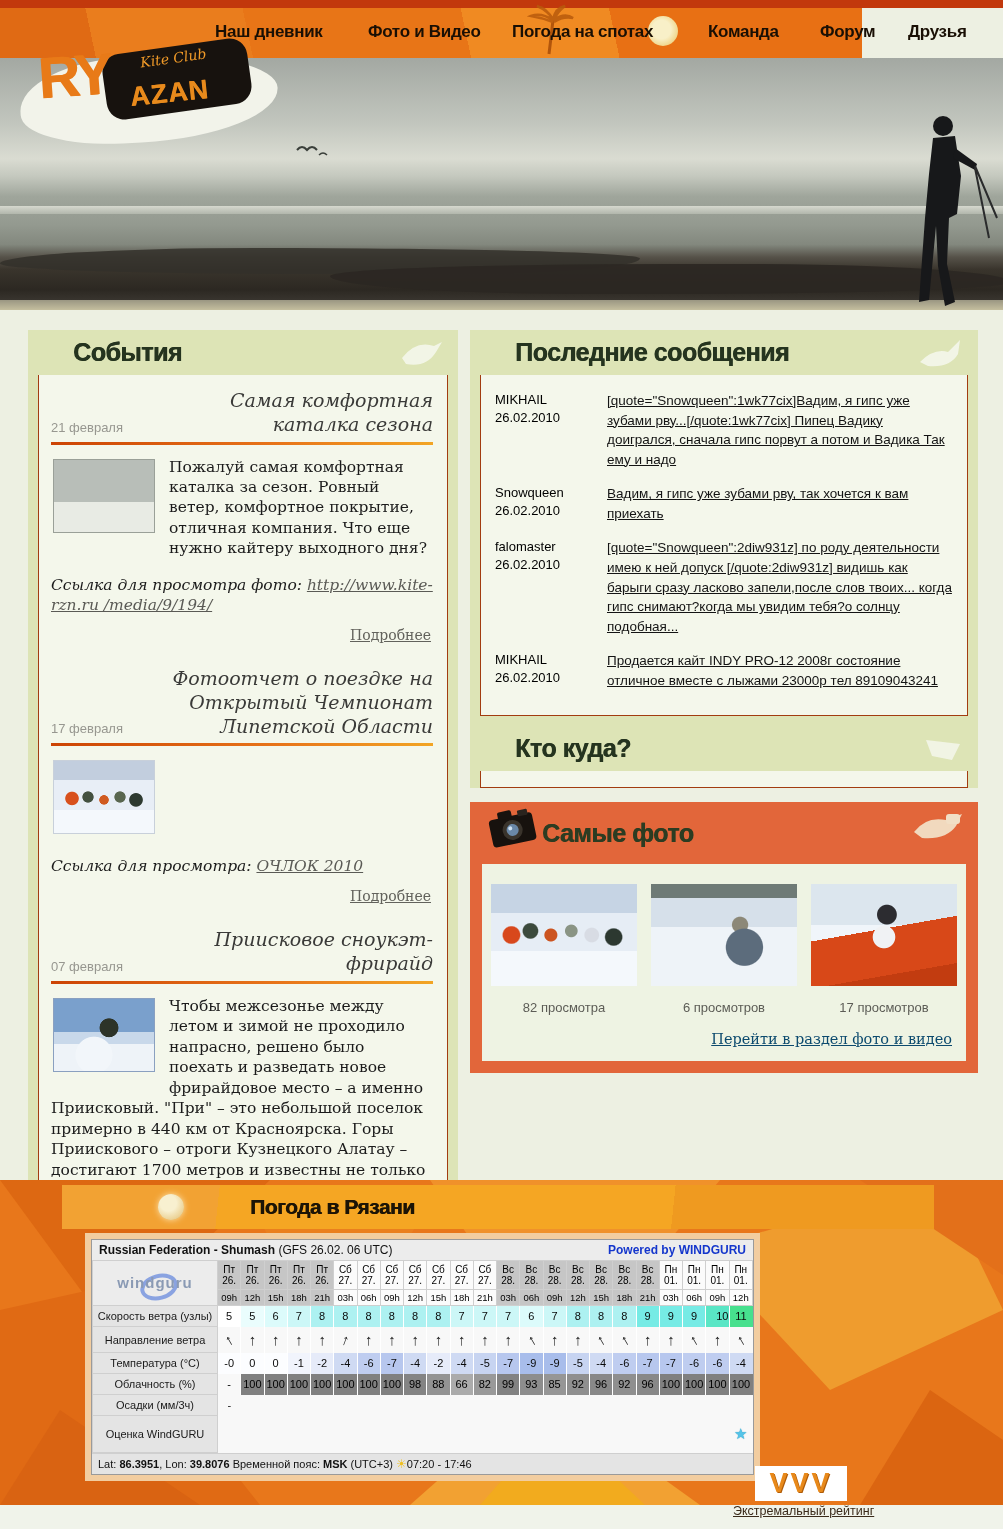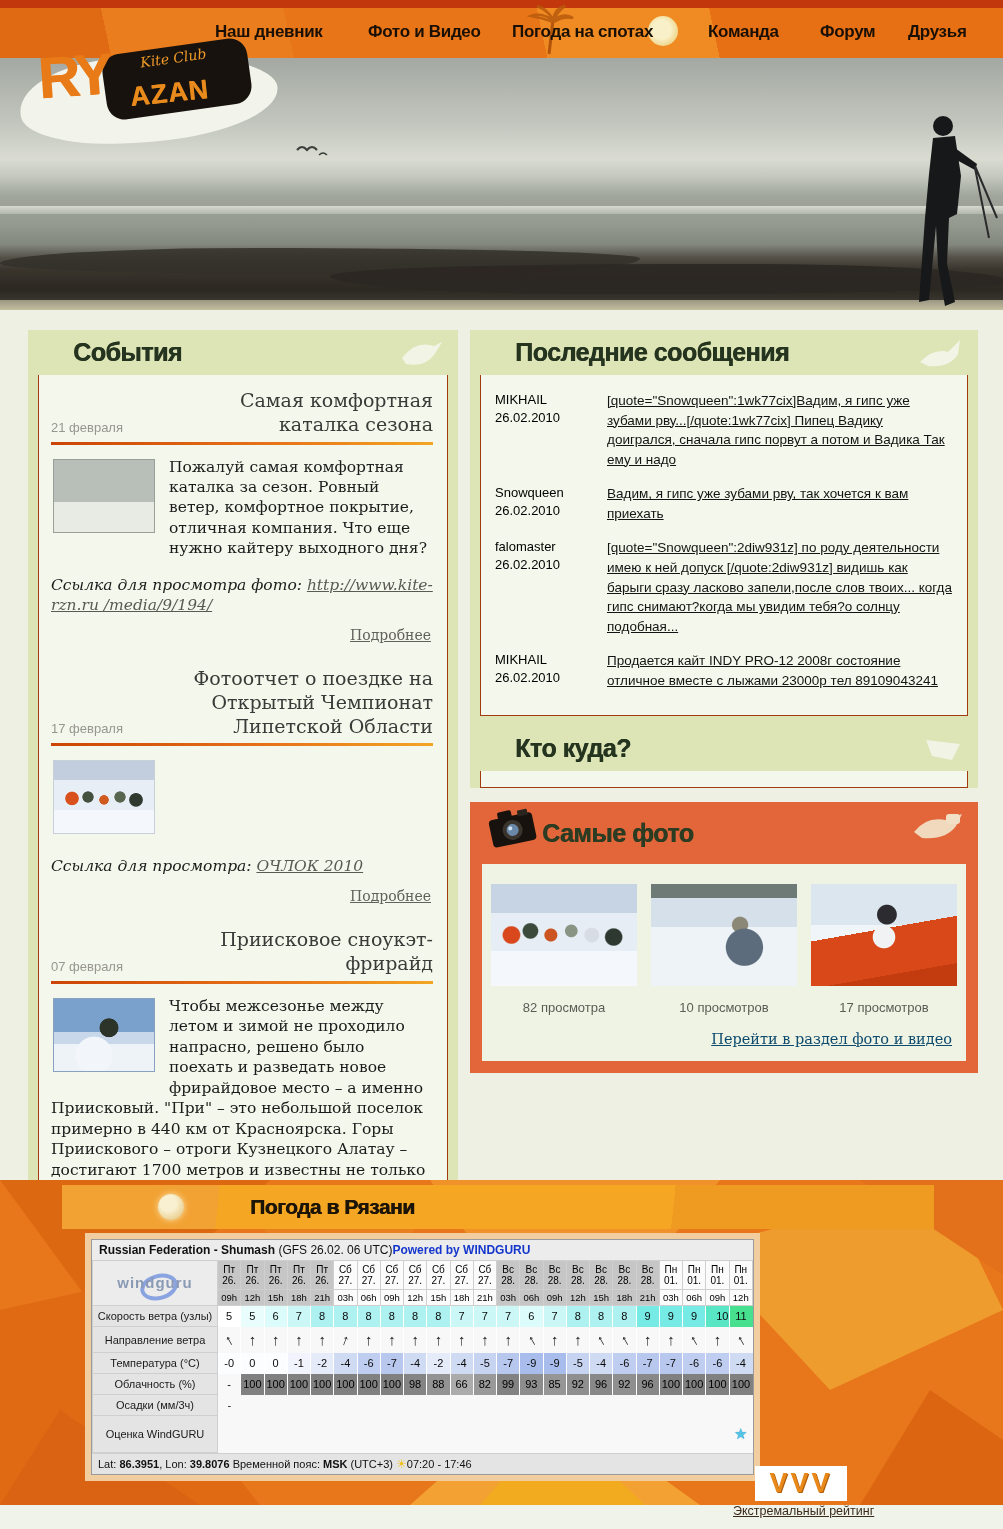--- a/index.html
+++ b/index.html
@@ -1,21 +1,21 @@
 <!DOCTYPE html>
 <html><head>
 <meta charset="utf-8">
 <style>
   html,body{margin:0;padding:0;}
   .page{position:relative;width:1003px;height:1529px;background:#edf0e2;overflow:hidden;
         font-family:"Liberation Sans",sans-serif;}
 
   
   .topstrip{position:absolute;top:0;left:0;width:1003px;height:8px;background:#c2380c;}
-  .navbar{position:absolute;top:8px;left:0;width:1003px;height:50px;
+  .navbar{position:absolute;top:8px;left:0;width:862px;height:50px;
           background:linear-gradient(78deg,#e06a14 0 11%,#ea7d1d 11% 29%,#e87517 29% 54%,#f08a22 54% 71%,#e87014 71% 100%);}
   .nav-item{position:absolute;top:14px;font-weight:bold;font-size:17px;color:#190f04;
             text-decoration:none;letter-spacing:-0.3px;z-index:3;cursor:pointer;}
   .palm{position:absolute;left:527px;top:-4px;z-index:1;opacity:.85;}
   .navsun{position:absolute;left:648px;top:8px;width:30px;height:30px;border-radius:50%;z-index:1;
           background:radial-gradient(circle at 45% 45%,#f8f0c8 0 40%,#f0d890 70%,rgba(240,200,110,0));}
 
   
   .hero{position:absolute;top:58px;left:0;width:1003px;height:252px;
         background:
@@ -46,21 +46,21 @@
   .panel-header{position:relative;height:45px;display:flex;align-items:center;}
   .panel-title{font-size:25px;font-weight:900;color:#25341f;letter-spacing:-0.5px;
                text-shadow:.6px 0 #25341f;padding-left:45px;}
   .deco-icon{position:absolute;right:14px;top:8px;opacity:.95;}
   .panel-body{background:#f4f7eb;border:1px solid #a23c10;border-top:none;margin:0 10px 10px 10px;}
 
   
   .article{padding:14px 14px 4px 12px;overflow:hidden;}
   .article-head{display:flex;align-items:flex-end;}
   .article-date{width:118px;flex:none;color:#979790;font-size:13px;padding-bottom:2px;}
-  .article-title{flex:1;font-family:"DejaVu Serif",serif;font-size:19px;
+  .article-title{flex:1;font-family:"DejaVu Serif",serif;font-style:italic;font-size:19px;
                  color:#3a3a38;text-align:right;line-height:1.25;}
   .rule{height:3px;background:linear-gradient(to right,#cc4404,#e8751a 60%,#f2a524);margin:5px 0 12px 0;}
   .thumb{float:left;width:100px;height:72px;margin:2px 14px 6px 2px;cursor:pointer;}
   .thumb-1{background:linear-gradient(#b8beb8 0 58%,#e8ebe4 58% 100%),#c8ccc4;
            background-blend-mode:normal;border:1px solid #9aa098;}
   .thumb-2{border:1px solid #c8d0da;background:
            radial-gradient(circle at 18% 52%,#d8501c 0 7%,rgba(0,0,0,0) 8%),
            radial-gradient(circle at 34% 50%,#43503f 0 7%,rgba(0,0,0,0) 8%),
            radial-gradient(circle at 50% 54%,#d05a20 0 7%,rgba(0,0,0,0) 8%),
            radial-gradient(circle at 66% 50%,#59664f 0 7%,rgba(0,0,0,0) 8%),
@@ -125,21 +125,21 @@
                 display:flex;align-items:center;}
   .weather-sun{width:26px;height:26px;border-radius:50%;margin-left:96px;
                background:radial-gradient(circle at 40% 35%,#f8f0d0 0 35%,#ecd49a 70%,#d8b870 100%);
                box-shadow:0 0 6px rgba(255,240,200,.8);}
   .weather-title{font-size:21px;font-weight:900;color:#1c1406;letter-spacing:-0.5px;
                  text-shadow:.6px 0 #1c1406;margin-left:66px;}
 
   
   .widget{position:absolute;top:1233px;left:85px;width:663px;z-index:2;background:#f2cda0;padding:6px;}
   .wg-inner{background:#f8f8f8;border:1px solid #9a9a9a;}
-  .wg-info{display:flex;align-items:center;background:#ececec;
+  .wg-info{display:flex;justify-content:space-between;align-items:center;background:#ececec;
            padding:3px 7px;font-size:12px;color:#111;}
   .wg-station b{font-weight:bold;}
   .wg-powered{color:#1436cc;font-weight:bold;font-size:12px;cursor:pointer;}
   table.wg{border-collapse:collapse;table-layout:fixed;width:100%;}
   table.wg td{padding:0;text-align:center;vertical-align:middle;overflow:hidden;}
   .wg-lbl{background:#e4e4e4;font-size:11px;color:#1a1a1a;text-align:center;height:20px;
           border:1px solid #cfcfcf;}
   .wg-logo{background:#ececec;border:1px solid #cfcfcf;position:relative;height:42px;}
   .wg-logo .wg-word{position:absolute;left:0;right:0;top:13px;font-size:15px;font-weight:bold;
                     color:#8a9ab4;letter-spacing:1px;}
@@ -338,21 +338,21 @@
       </div>
       <div class="photos-body">
         <div class="photo-row" id="photo-row">
   <div class="photo-cell">
     <div class="photo photo-1"></div>
     <div class="caption">82 просмотра</div>
   </div>
 
   <div class="photo-cell">
     <div class="photo photo-2"></div>
-    <div class="caption">10 просмотров</div>
+    <div class="caption">6 просмотров</div>
   </div>
 
   <div class="photo-cell">
     <div class="photo photo-3"></div>
     <div class="caption">17 просмотров</div>
   </div>
 </div>
         <div class="photos-link">
           <a style="text-decoration:underline">Перейти в раздел фото и видео</a>
         </div>

